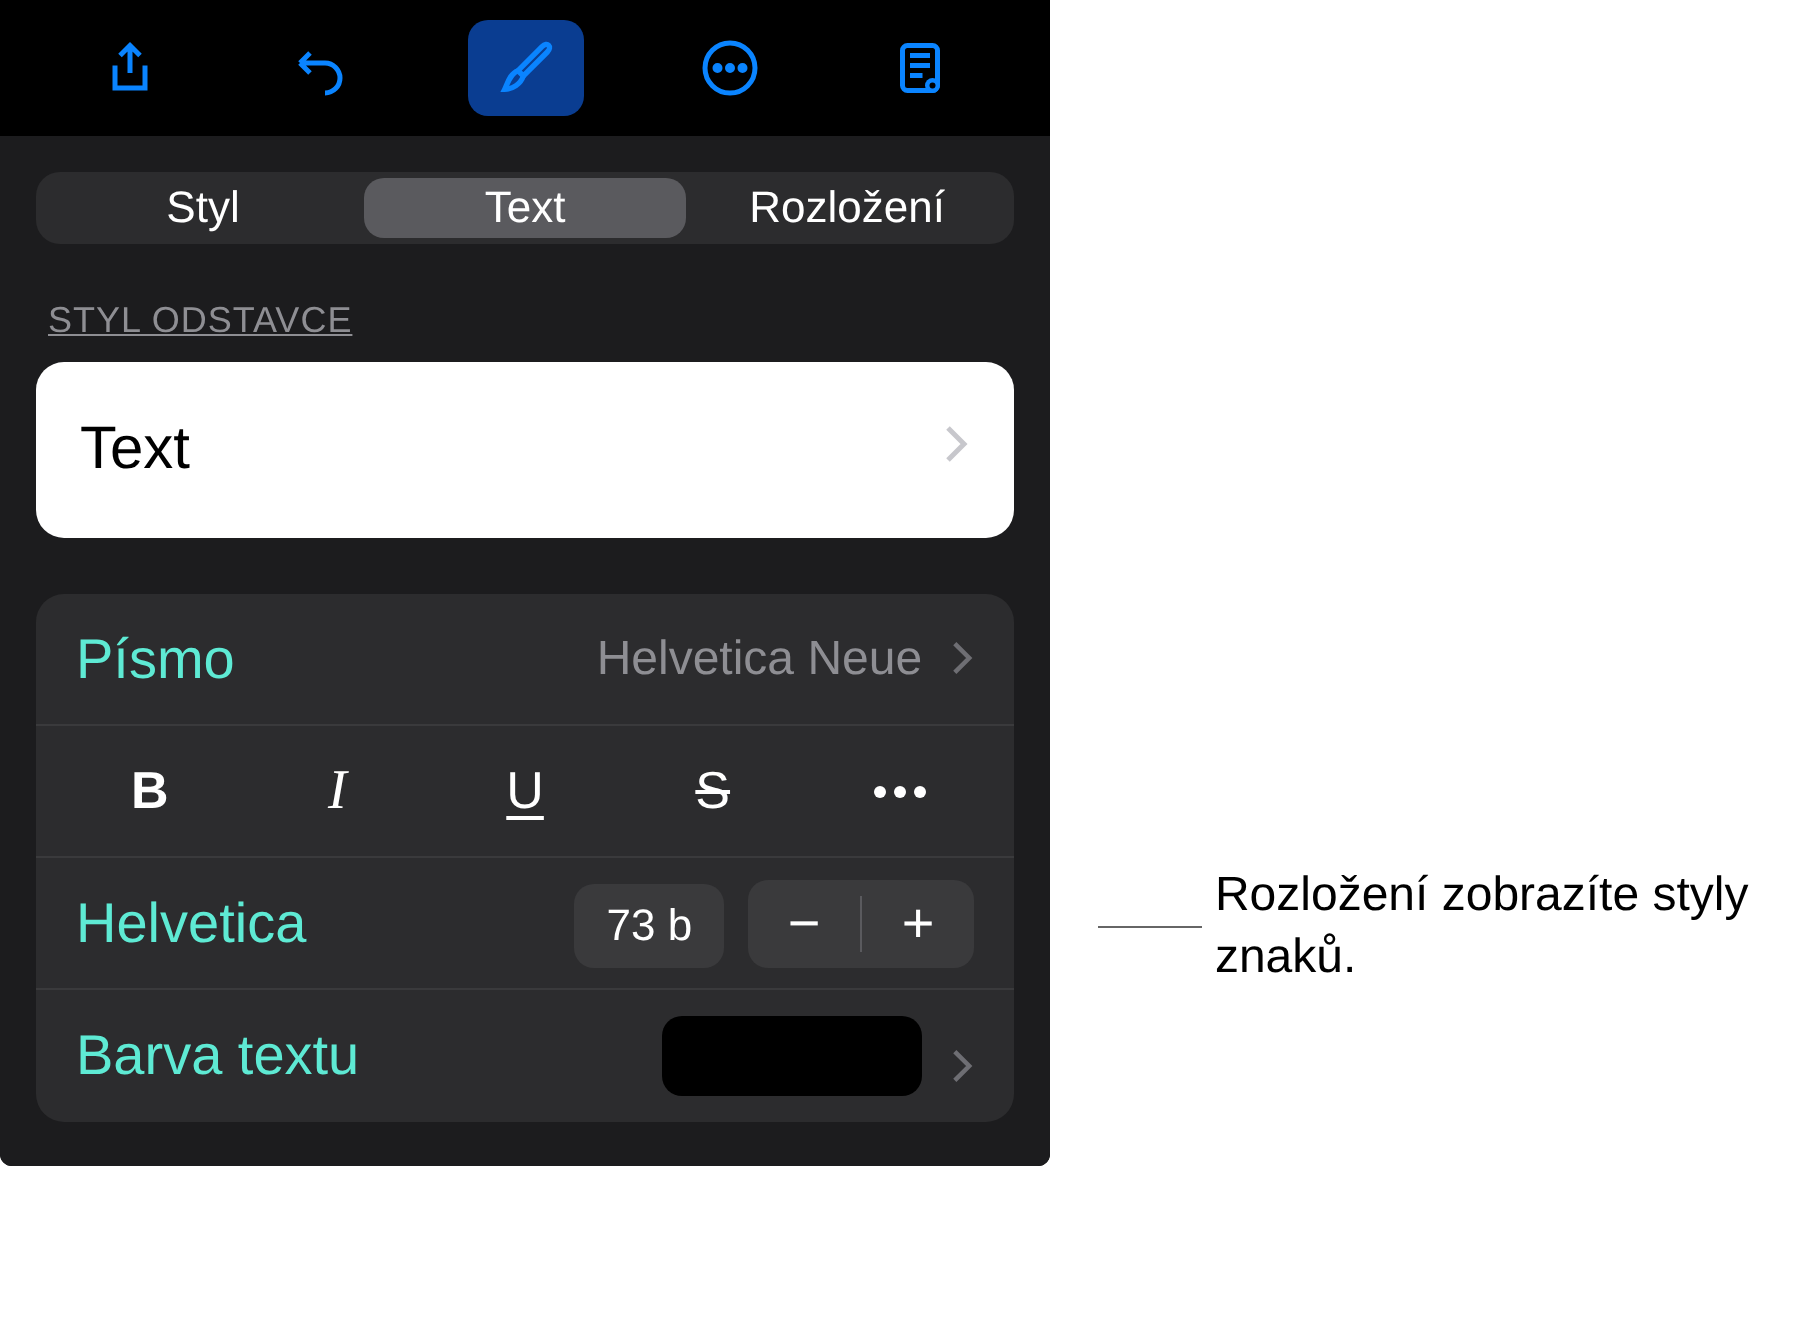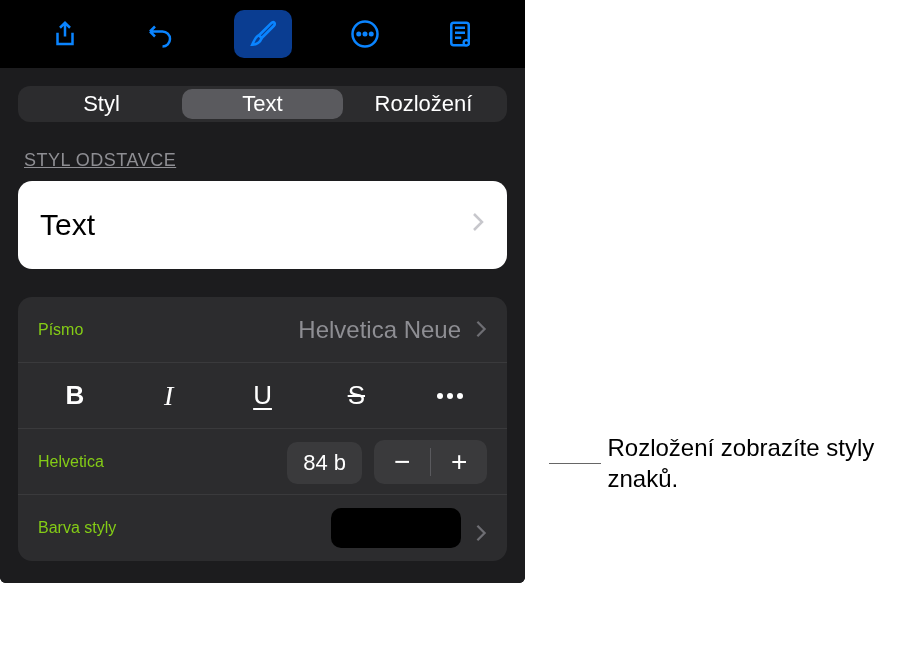--- a/index.html
+++ b/index.html
@@ -118,22 +118,22 @@
       align-items: center;
       justify-content: space-between;
       padding: 0 20px;
       height: 66px;
       border-bottom: 1px solid #3a3a3c;
     }
     .row:last-child {
       border-bottom: none;
     }
     .row-label {
-      color: #84cc16;
-      font-size: 16px;
+      color: #5eead4;
+      font-size: 28px;
     }
     .row-value {
       color: #8e8e93;
       font-size: 24px;
       margin-right: 14px;
     }
     .row-right {
       display: flex;
       align-items: flex-end;
     }
@@ -307,31 +307,31 @@
             <span></span>
               <span></span>
               <span></span>
           </div>
         </div>
       </div>
 
       <div class="row">
         <span class="row-label">Helvetica</span>
         <div class="row-right">
-          <div class="size-value">84 b</div>
+          <div class="size-value">73 b</div>
           <div class="stepper">
             <div class="stepper-btn">−</div>
             <div class="stepper-divider"></div>
             <div class="stepper-btn">+</div>
           </div>
         </div>
       </div>
 
       <div class="row">
-        <span class="row-label">Barva styly</span>
+        <span class="row-label">Barva textu</span>
         <div class="row-right">
           <div class="color-swatch"></div>
           <span class="chevron-dark">
             <svg width="12" height="18" viewBox="0 0 12 20" fill="none" stroke="#6e6e73" stroke-width="2.5">
                 <path d="M2 2 L10 10 L2 18"></path>
               </svg>
           </span>
         </div>
       </div>
     </div>

